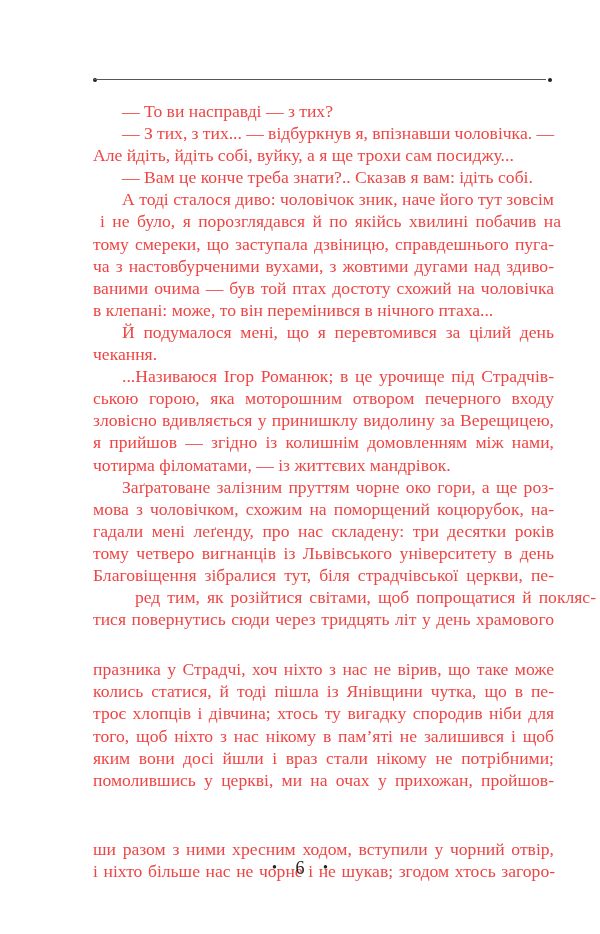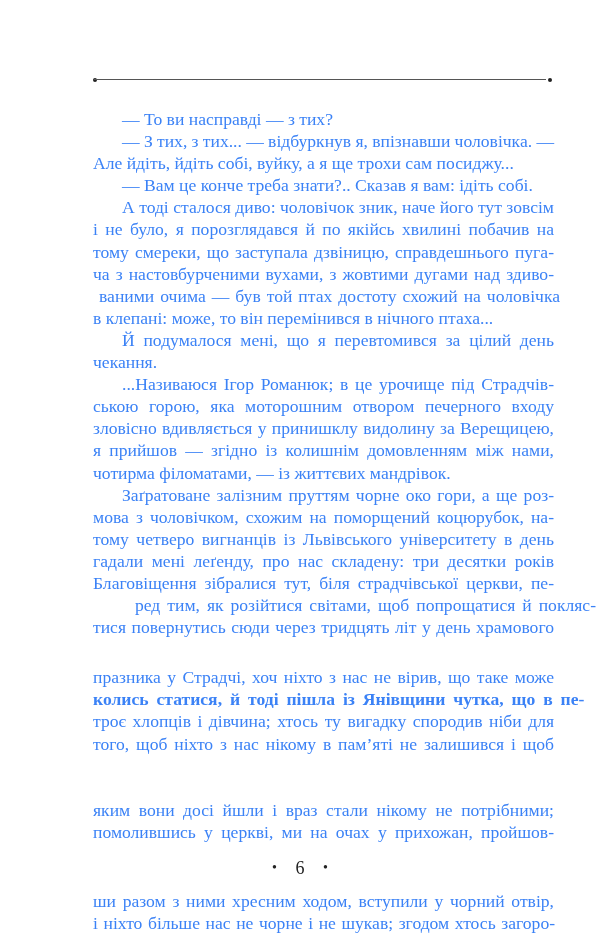--- a/index.html
+++ b/index.html
@@ -7,23 +7,23 @@
     .header-rule {
       position: absolute; left: 94px; top: 79px; width: 452px; height: 0;
       border-top: 1.3px solid #555555;
     }
     .dot {
       position: absolute; width: 4px; height: 4px; border-radius: 50%; background: #222222;
     }
     .dot.left { left: 93px; top: 78px; }
     .dot.right { left: 548px; top: 78px; }
     .text-block {
-      position: absolute; left: 93px; top: 108px; width: 461px;
+      position: absolute; left: 93px; top: 100px; width: 461px;
       font-family: "Liberation Serif", "DejaVu Serif", serif;
-      font-size: 17.6px; line-height: 22.1px; color: #3b82f6;
+      font-size: 17.6px; line-height: 22.1px; color: #ef4444;
       text-align: justify;
       hyphens: manual;
     }
     .line { display: block; text-align: justify; text-align-last: justify; white-space: nowrap; }
     .line.last { text-align-last: left; }
     .line.indent { padding-left: 29px; }
     .folio {
       position: absolute; left: 0; width: 600px; top: 858px; text-align: center;
       font-family: "Liberation Serif", "DejaVu Serif", serif; font-size: 18px; color: #222222;
     }
@@ -36,44 +36,44 @@
   <div class="dot left"></div>
   <div class="header-rule"></div>
   <div class="dot right"></div>
 
   <div class="text-block" id="text-block">
       <span class="line indent last">— То ви насправді — з тих?</span>
       <span class="line indent" style="white-space: nowrap; word-spacing: -0.109375px;">— З тих, з тих... — відбуркнув я, впізнавши чоловічка. —</span>
       <span class="line last">Але йдіть, йдіть собі, вуйку, а я ще трохи сам посиджу...</span>
       <span class="line indent last">— Вам це конче треба знати?.. Сказав я вам: ідіть собі.</span>
       <span class="line indent" style="white-space: nowrap; word-spacing: 0.0659722px;">А тоді сталося диво: чоловічок зник, наче його тут зовсім</span>
-      <span class="line" style="white-space: nowrap; word-spacing: 3.02188px;">і не було, я порозглядався й по якійсь хвилині побачив на</span>
+      <span class="line" style="white-space: nowrap; word-spacing: 3.02188px; margin-left: 7px;">і не було, я порозглядався й по якійсь хвилині побачив на</span>
       <span class="line" style="white-space: nowrap; word-spacing: 0.380208px;">тому смереки, що заступала дзвіницю, справдешнього пуга-</span>
       <span class="line" style="white-space: nowrap; word-spacing: 1.65234px;">ча з настовбурченими вухами, з жовтими дугами над здиво-</span>
-      <span class="line" style="white-space: nowrap; word-spacing: 1.60764px; margin-left: 6px;">ваними очима — був той птах достоту схожий на чоловічка</span>
+      <span class="line" style="white-space: nowrap; word-spacing: 1.60764px;">ваними очима — був той птах достоту схожий на чоловічка</span>
       <span class="line last">в клепані: може, то він перемінився в нічного птаха...</span>
       <span class="line indent" style="white-space: nowrap; word-spacing: 4.3457px;">Й подумалося мені, що я перевтомився за цілий день</span>
       <span class="line last">чекання.</span>
       <span class="line indent" style="white-space: nowrap; word-spacing: 2.3058px;">...Називаюся Ігор Романюк; в це урочище під Страдчів-</span>
       <span class="line" style="white-space: nowrap; word-spacing: 6.18229px;">ською горою, яка моторошним отвором печерного входу</span>
       <span class="line" style="white-space: nowrap; word-spacing: 0.882812px;">зловісно вдивляється у принишклу видолину за Верещицею,</span>
       <span class="line" style="white-space: nowrap; word-spacing: 3.82031px;">я прийшов — згідно із колишнім домовленням між нами,</span>
       <span class="line last">чотирма філоматами, — із життєвих мандрівок.</span>
       <span class="line indent" style="white-space: nowrap; word-spacing: 1.89844px;">Заґратоване залізним пруттям чорне око гори, а ще роз-</span>
       <span class="line" style="white-space: nowrap; word-spacing: 2.66295px;">мова з чоловічком, схожим на поморщений коцюрубок, на-</span>
+      <span class="line" style="white-space: nowrap; word-spacing: 4.1543px;">гадали мені леґенду, про нас складену: три десятки років</span>
       <span class="line" style="white-space: nowrap; word-spacing: 3.10938px;">тому четверо вигнанців із Львівського університету в день</span>
-      <span class="line" style="white-space: nowrap; word-spacing: 4.1543px;">гадали мені леґенду, про нас складену: три десятки років</span>
       <span class="line" style="white-space: nowrap; word-spacing: 3.59375px;">Благовіщення зібралися тут, біля страдчівської церкви, пе-</span>
       <span class="line" style="white-space: nowrap; word-spacing: 2.56836px; margin-left: 42px;">ред тим, як розійтися світами, щоб попрощатися й покляс-</span>
       <span class="line" style="white-space: nowrap; word-spacing: 1.1543px;">тися повернутись сюди через тридцять літ у день храмового</span>
       <span class="line" style="white-space: nowrap; word-spacing: 2.00568px; margin-top: 28px;">празника у Страдчі, хоч ніхто з нас не вірив, що таке може</span>
-      <span class="line" style="white-space: nowrap; word-spacing: 3.53125px; font-weight: bold;">колись статися, й тоді пішла із Янівщини чутка, що в пе-</span>
+      <span class="line" style="white-space: nowrap; word-spacing: 3.53125px;">колись статися, й тоді пішла із Янівщини чутка, що в пе-</span>
       <span class="line" style="white-space: nowrap; word-spacing: 2.11285px;">троє хлопців і дівчина; хтось ту вигадку спородив ніби для</span>
       <span class="line" style="white-space: nowrap; word-spacing: 2.46023px;">того, щоб ніхто з нас нікому в пам’яті не залишився і щоб</span>
-      <span class="line" style="white-space: nowrap; word-spacing: 4.15278px; margin-top: 44px;">яким вони досі йшли і враз стали нікому не потрібними;</span>
+      <span class="line" style="white-space: nowrap; word-spacing: 4.15278px;">яким вони досі йшли і враз стали нікому не потрібними;</span>
       <span class="line" style="white-space: nowrap; word-spacing: 3.84766px;">помолившись у церкві, ми на очах у прихожан, пройшов-</span>
       <span class="line" style="white-space: nowrap; word-spacing: 2.29688px; margin-top: 47px;">ши разом з ними хресним ходом, вступили у чорний отвір,</span>
       <span class="line" style="white-space: nowrap; word-spacing: 1.17756px;">і ніхто більше нас не чорне і не шукав; згодом хтось загоро-</span>
     </div>
 
   <div class="folio">
     <span class="bullet">•</span>
     <span>6</span>
     <span class="bullet">•</span>
   </div>

